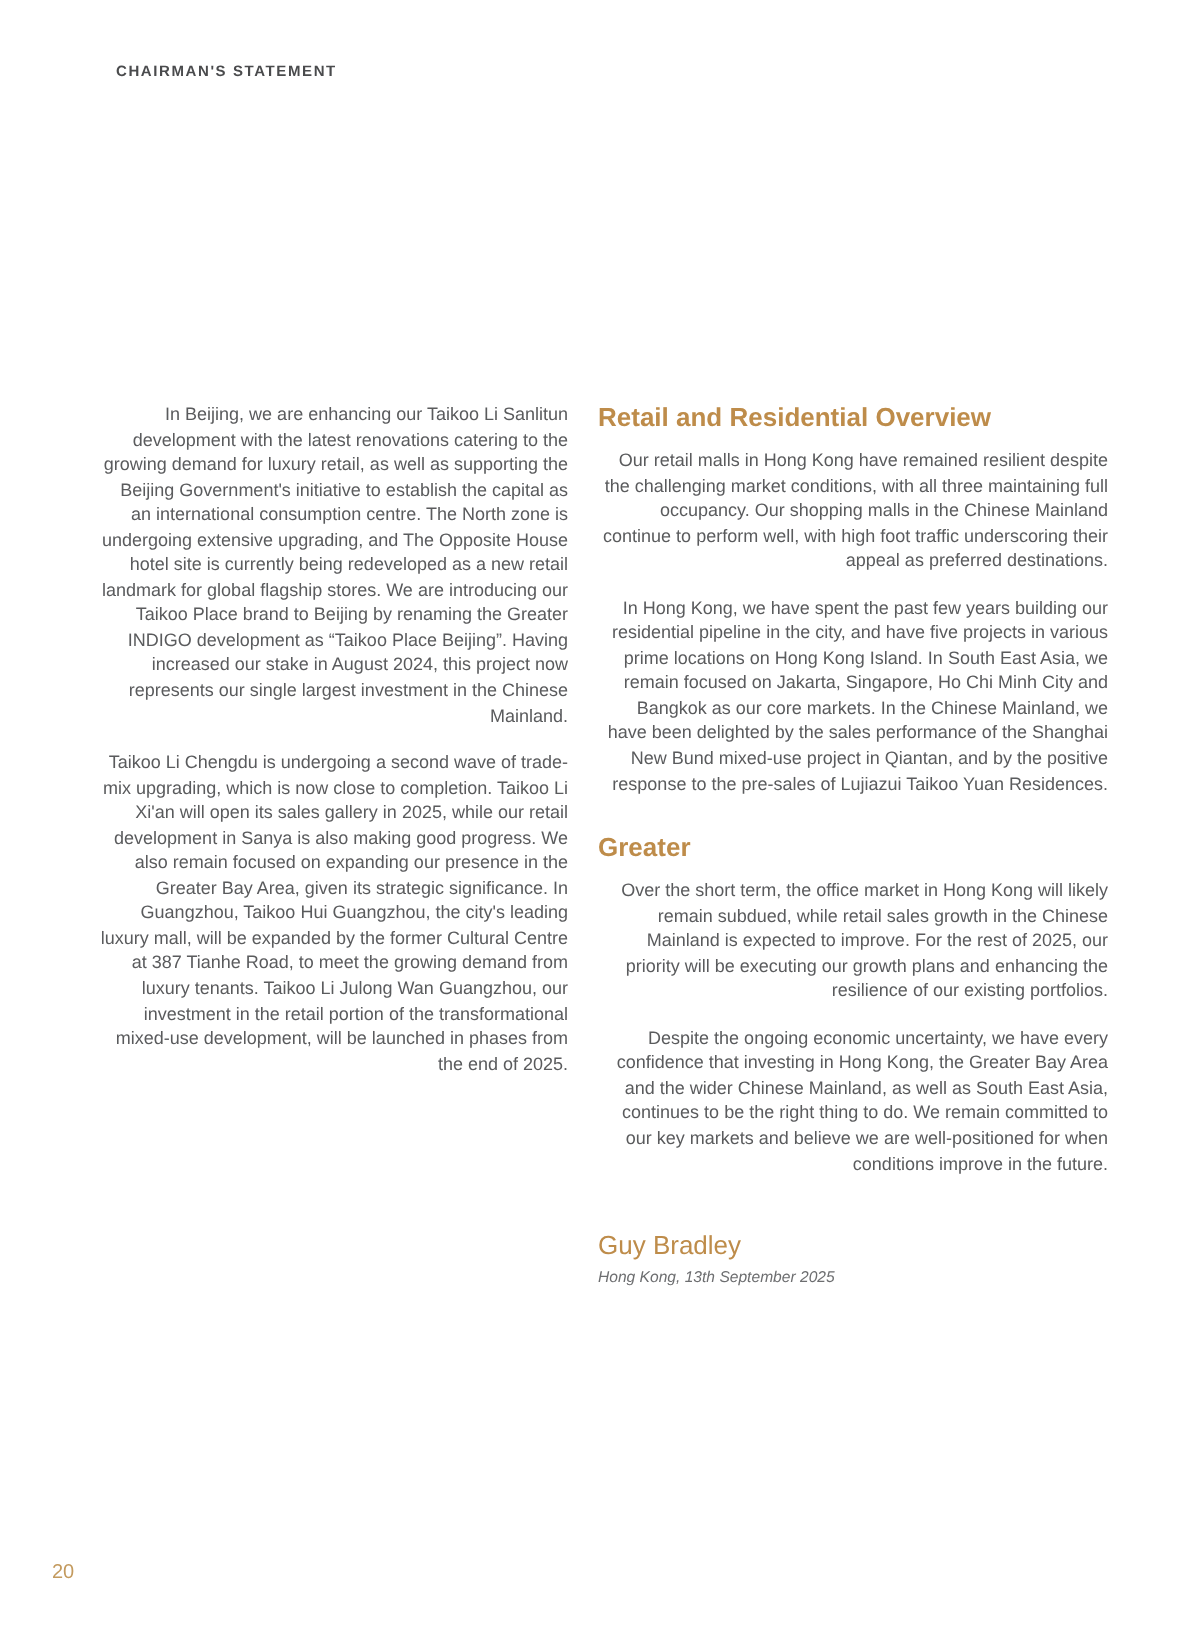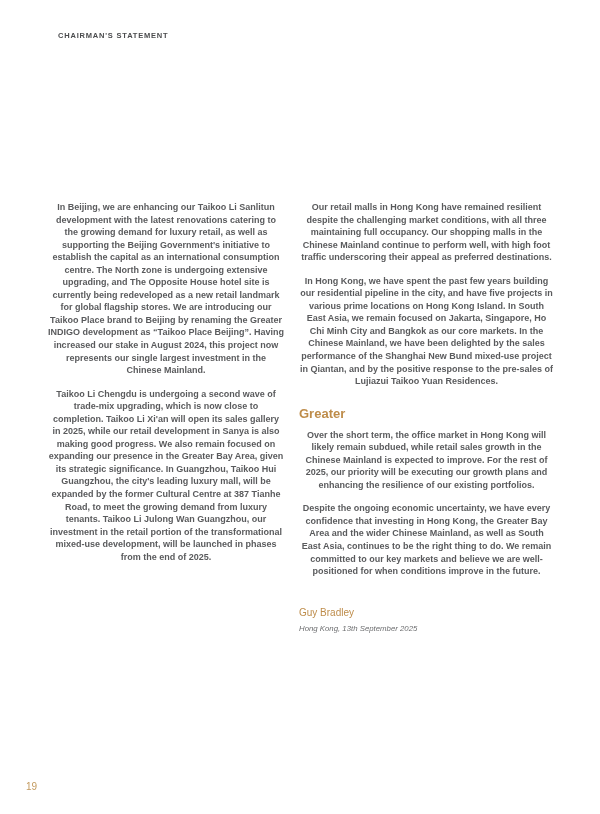--- a/index.html
+++ b/index.html
@@ -18,34 +18,33 @@
   .columns{
     position:absolute;top:201px;left:48px;
     display:flex;gap:15px;
   }
   .col-left{width:236px;}
   .col-right{width:255px;}
   .body-par{
     margin:0 0 11px 0;
     font-size:9px;line-height:12.55px;
     color:#5a5b5d;
-    text-align:center;
-    font-weight:bold;
+    text-align:right;
   }
   .section-heading{
     margin:0 0 8px 0;
     font-size:13px;font-weight:700;
     color:#be8c4a;
     line-height:15px;
   }
   .section{margin-bottom:9px;}
   .section + .section{margin-top:18px;}
   .signature{margin-top:27px;}
   .sig-name{
-    font-size:10px;color:#be8c4a;line-height:15px;
+    font-size:13px;color:#be8c4a;line-height:15px;
     font-weight:400;
   }
   .sig-title{
     font-size:10px;color:#be8c4a;font-style:italic;
     line-height:14px;
   }
   .sig-dateline{
     margin-top:3px;
     font-size:7.8px;color:#6d6e70;font-style:italic;
     line-height:11px;
@@ -65,33 +64,34 @@
   <div class="columns">
 
     <div class="col-left">
       <p class="body-par">In Beijing, we are enhancing our Taikoo Li Sanlitun development with the latest renovations catering to the growing demand for luxury retail, as well as supporting the Beijing Government's initiative to establish the capital as an international consumption centre. The North zone is undergoing extensive upgrading, and The Opposite House hotel site is currently being redeveloped as a new retail landmark for global flagship stores. We are introducing our Taikoo Place brand to Beijing by renaming the Greater INDIGO development as “Taikoo Place Beijing”. Having increased our stake in August 2024, this project now represents our single largest investment in the Chinese Mainland.</p>
       <p class="body-par">Taikoo Li Chengdu is undergoing a second wave of trade-mix upgrading, which is now close to completion. Taikoo Li Xi'an will open its sales gallery in 2025, while our retail development in Sanya is also making good progress. We also remain focused on expanding our presence in the Greater Bay Area, given its strategic significance. In Guangzhou, Taikoo Hui Guangzhou, the city's leading luxury mall, will be expanded by the former Cultural Centre at 387 Tianhe Road, to meet the growing demand from luxury tenants. Taikoo Li Julong Wan Guangzhou, our investment in the retail portion of the transformational mixed-use development, will be launched in phases from the end of 2025.</p>
     </div>
 
     <div class="col-right">
 
       <div class="section">
+        <h2 class="section-heading">Retail and Residential Overview</h2>
         <p class="body-par">Our retail malls in Hong Kong have remained resilient despite the challenging market conditions, with all three maintaining full occupancy. Our shopping malls in the Chinese Mainland continue to perform well, with high foot traffic underscoring their appeal as preferred destinations.</p>
         <p class="body-par">In Hong Kong, we have spent the past few years building our residential pipeline in the city, and have five projects in various prime locations on Hong Kong Island. In South East Asia, we remain focused on Jakarta, Singapore, Ho Chi Minh City and Bangkok as our core markets. In the Chinese Mainland, we have been delighted by the sales performance of the Shanghai New Bund mixed-use project in Qiantan, and by the positive response to the pre-sales of Lujiazui Taikoo Yuan Residences.</p>
       </div>
 
       <div class="section">
         <h2 class="section-heading">Greater</h2>
         <p class="body-par">Over the short term, the office market in Hong Kong will likely remain subdued, while retail sales growth in the Chinese Mainland is expected to improve. For the rest of 2025, our priority will be executing our growth plans and enhancing the resilience of our existing portfolios.</p>
         <p class="body-par">Despite the ongoing economic uncertainty, we have every confidence that investing in Hong Kong, the Greater Bay Area and the wider Chinese Mainland, as well as South East Asia, continues to be the right thing to do. We remain committed to our key markets and believe we are well-positioned for when conditions improve in the future.</p>
       </div>
 
       <div class="signature">
         <div class="sig-name">Guy Bradley</div>
         <div class="sig-dateline">Hong Kong, 13th September 2025</div>
       </div>
 
     </div>
   </div>
 
-  <div class="page-number">19</div>
+  <div class="page-number">20</div>
 
 </div>
 
 </body></html>

